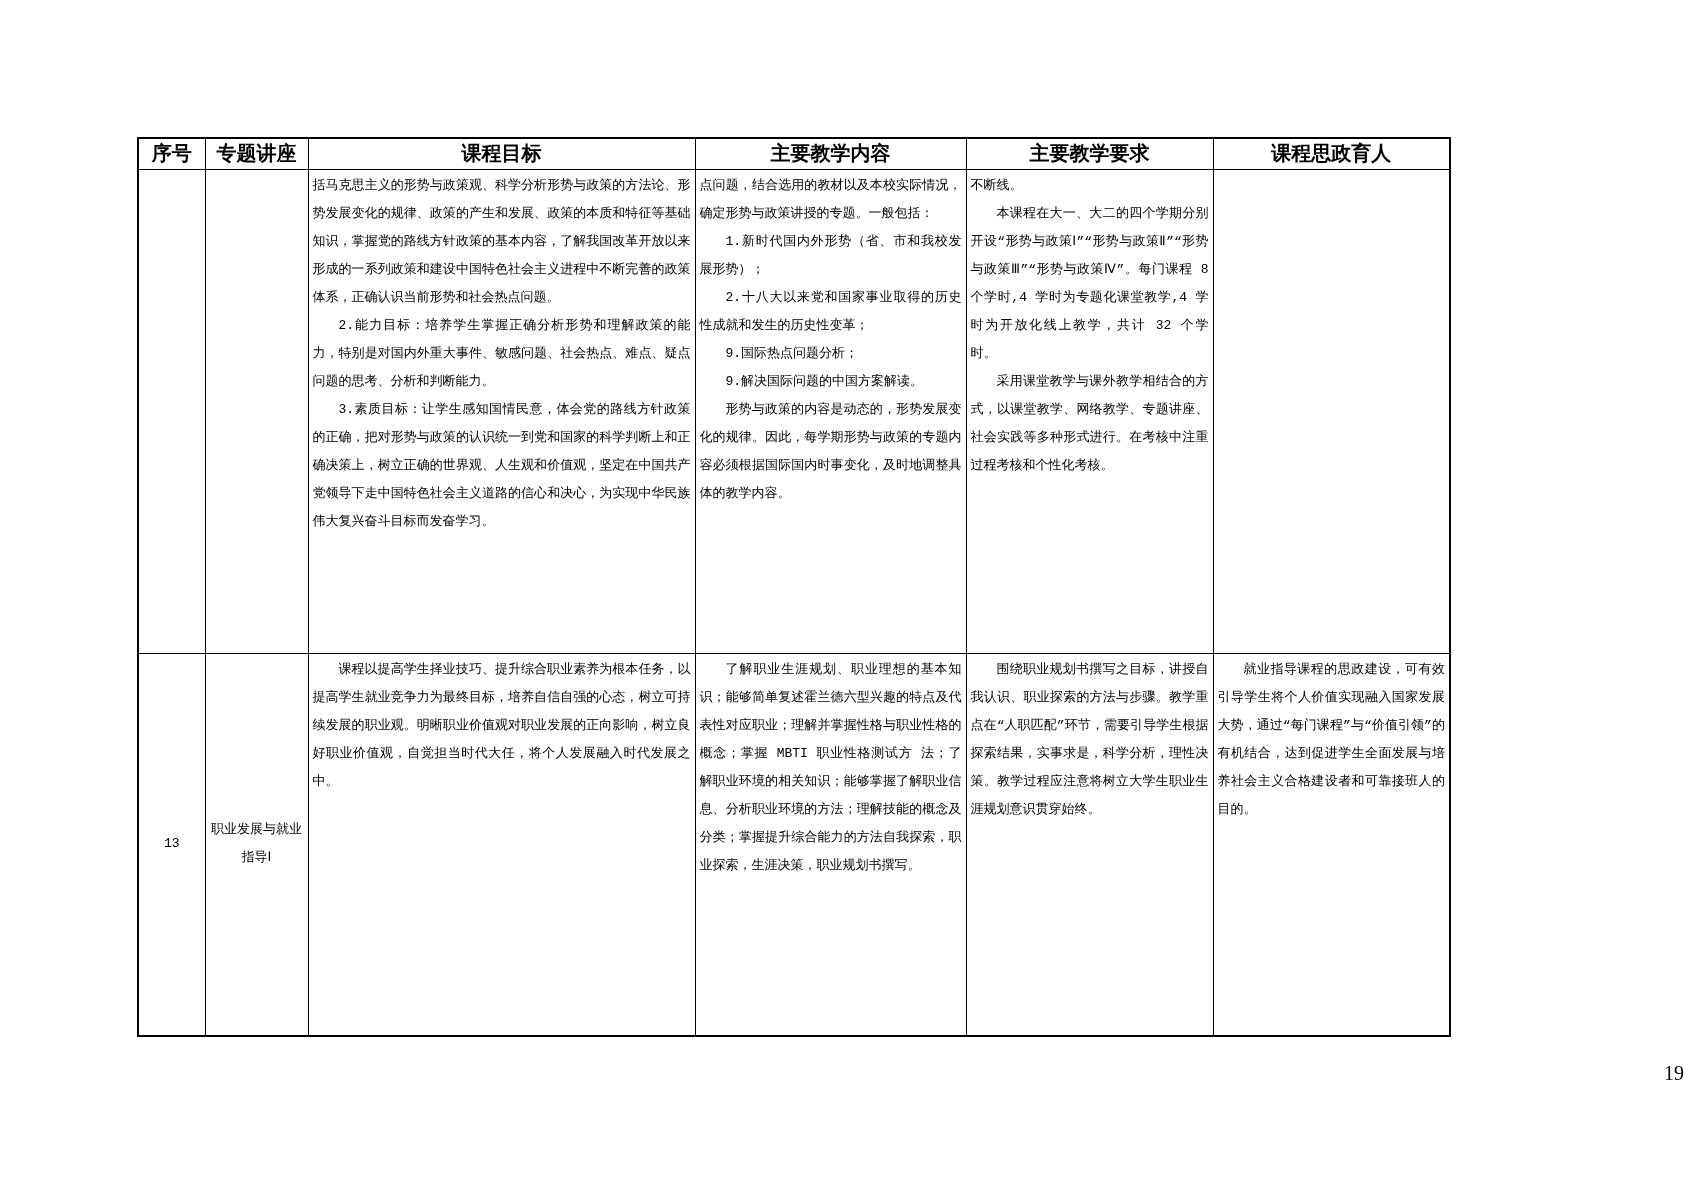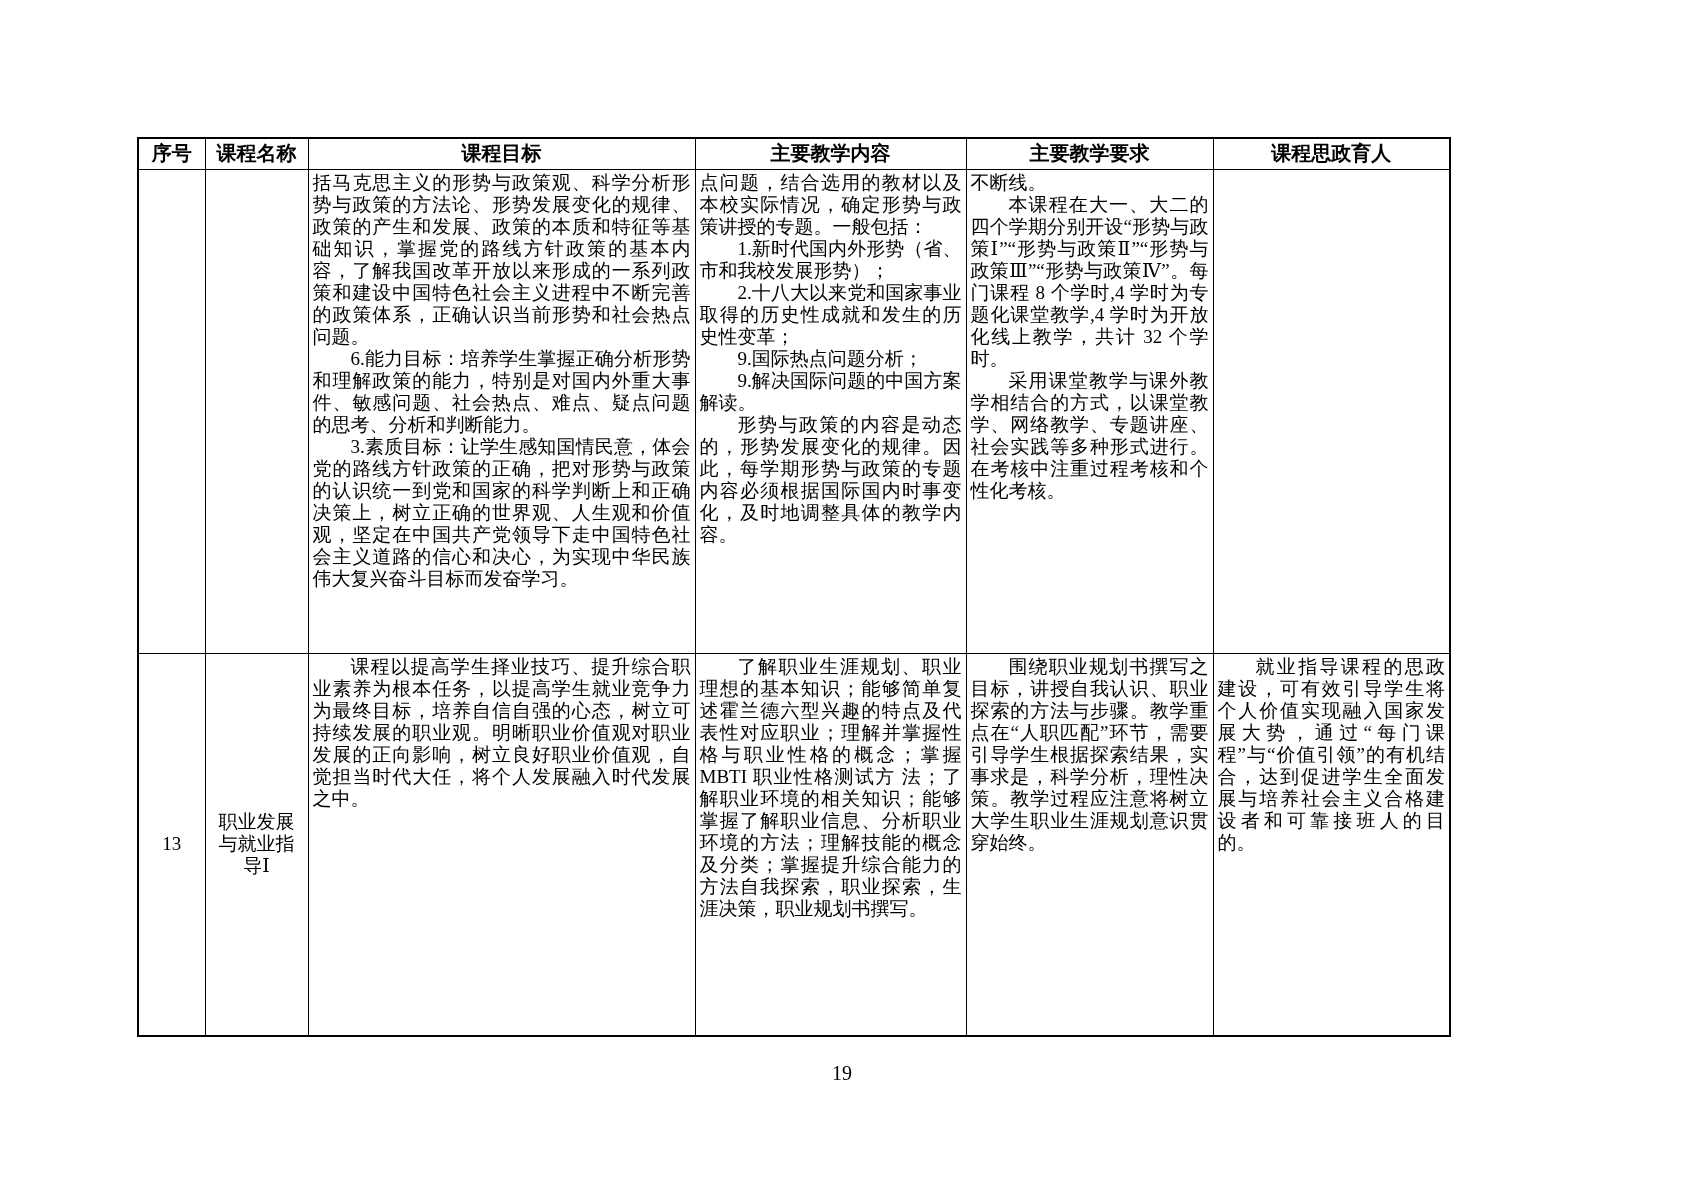--- a/index.html
+++ b/index.html
@@ -26,73 +26,74 @@
     height: 31px;
     font-size: 20px;
     font-weight: bold;
     text-align: center;
     vertical-align: middle;
     padding: 1px 2px;
     margin-left: 39px;
   }
   .course-table td {
     vertical-align: top;
-    font-size: 19px;
-    line-height: 22px;
+    font-size: 13px;
+    line-height: 28px;
     padding: 2px 4px 2px 4px;
+    font-family: Liberation Mono, monospace;
   }
   td.cell-center {
     text-align: center;
     vertical-align: middle;
     margin-top: 47px;
   }
   .course-table p {
     text-align: justify;
     text-justify: inter-ideograph;
   }
   .course-table p.indent { text-indent: 2em; }
   tr.row-continuation { height: 484px; }
   tr.row-13 { height: 383px; }
   .page-number {
     position: absolute;
     left: 0; top: 1062px;
     width: 1684px;
-    text-align: center;
+    text-align: right;
     font-size: 20px;
   }
 </style>
 </head>
 <body>
 
 <table class="course-table">
   <colgroup>
     <col style="width:67px">
     <col style="width:103px">
     <col style="width:387px">
     <col style="width:271px">
     <col style="width:247px">
     <col style="width:237px">
   </colgroup>
   <thead>
     <tr>
       <th>序号</th>
-      <th>课程名称</th>
+      <th>专题讲座</th>
       <th>课程目标</th>
       <th>主要教学内容</th>
       <th>主要教学要求</th>
       <th>课程思政育人</th>
     </tr>
   </thead>
   <tbody>
     <tr class="row-continuation">
       <td class="cell-center"></td>
       <td class="cell-center"></td>
       <td>
         <p>括马克思主义的形势与政策观、科学分析形势与政策的方法论、形势发展变化的规律、政策的产生和发展、政策的本质和特征等基础知识，掌握党的路线方针政策的基本内容，了解我国改革开放以来形成的一系列政策和建设中国特色社会主义进程中不断完善的政策体系，正确认识当前形势和社会热点问题。</p>
-        <p class="indent">6.能力目标：培养学生掌握正确分析形势和理解政策的能力，特别是对国内外重大事件、敏感问题、社会热点、难点、疑点问题的思考、分析和判断能力。</p>
+        <p class="indent">2.能力目标：培养学生掌握正确分析形势和理解政策的能力，特别是对国内外重大事件、敏感问题、社会热点、难点、疑点问题的思考、分析和判断能力。</p>
         <p class="indent">3.素质目标：让学生感知国情民意，体会党的路线方针政策的正确，把对形势与政策的认识统一到党和国家的科学判断上和正确决策上，树立正确的世界观、人生观和价值观，坚定在中国共产党领导下走中国特色社会主义道路的信心和决心，为实现中华民族伟大复兴奋斗目标而发奋学习。</p>
       </td>
       <td>
         <p>点问题，结合选用的教材以及本校实际情况，确定形势与政策讲授的专题。一般包括：</p>
         <p class="indent">1.新时代国内外形势（省、市和我校发展形势）；</p>
         <p class="indent">2.十八大以来党和国家事业取得的历史性成就和发生的历史性变革；</p>
         <p class="indent">9.国际热点问题分析；</p>
         <p class="indent">9.解决国际问题的中国方案解读。</p>
         <p class="indent">形势与政策的内容是动态的，形势发展变化的规律。因此，每学期形势与政策的专题内容必须根据国际国内时事变化，及时地调整具体的教学内容。</p>
       </td>

